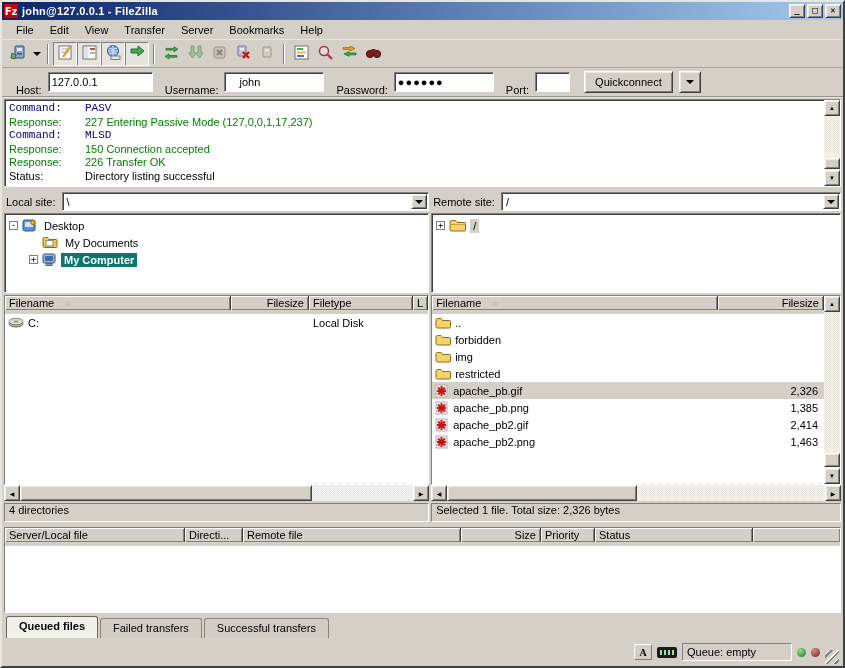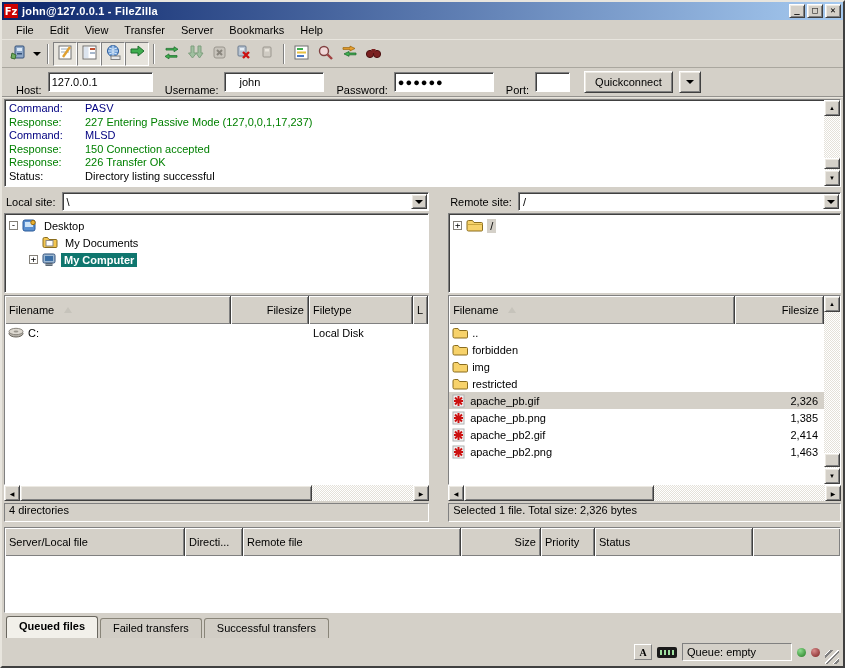--- a/index.html
+++ b/index.html
@@ -41,42 +41,42 @@
   .btn { height:22px; padding:2px 10px; background:#d4d0c8; border:1px solid; border-color:#fff #404040 #404040 #fff;
     box-shadow: inset 1px 1px 0 #ece9e2, inset -1px -1px 0 #808080; font-size:11px; }
   .btn-arrow { width:15px; height:22px; display:flex; align-items:center; justify-content:center; }
 
   
   .logwrap { flex:0 0 88px; margin:1px 2px 0 2px; position:relative; background:#fff;
     border:1px solid; border-color:#808080 #fff #fff #808080; box-shadow: inset 1px 1px 0 #404040; }
   .log { position:absolute; inset:2px 18px 2px 2px; overflow:hidden; line-height:13.5px; }
   .logline { display:flex; white-space:nowrap; }
   .loglabel { width:78px; flex:0 0 78px; padding-left:2px; }
-  .cmd { color:#000080; }
+  .cmd { color:#000080;font-family:Liberation Mono, monospace; }
   .resp { color:#008000; }
   .stat { color:#000; }
 
   
   .vscroll { position:absolute; top:0; right:0; bottom:0; width:16px; background:#f1efe8;
     background-image: repeating-conic-gradient(#fff 0 25%, #e4e1d9 0 50%); background-size:2px 2px; }
   .sbtn { position:absolute; left:0; width:16px; height:16px; background:#d4d0c8;
     border:1px solid; border-color:#fff #404040 #404040 #fff; box-shadow: inset 1px 1px 0 #ece9e2, inset -1px -1px 0 #808080;
     display:flex; align-items:center; justify-content:center; font-size:6px; color:#000; }
   .sthumb { position:absolute; left:0; width:16px; background:#d4d0c8;
     border:1px solid; border-color:#fff #404040 #404040 #fff; box-shadow: inset 1px 1px 0 #ece9e2, inset -1px -1px 0 #808080; }
   .hscroll { height:16px; position:relative; background:#f1efe8;
     background-image: repeating-conic-gradient(#fff 0 25%, #e4e1d9 0 50%); background-size:2px 2px; flex:0 0 16px; }
   .hbtn { position:absolute; top:0; width:16px; height:16px; background:#d4d0c8;
     border:1px solid; border-color:#fff #404040 #404040 #fff; box-shadow: inset 1px 1px 0 #ece9e2, inset -1px -1px 0 #808080;
     display:flex; align-items:center; justify-content:center; font-size:6px; }
   .hthumb { position:absolute; top:0; height:16px; background:#d4d0c8;
     border:1px solid; border-color:#fff #404040 #404040 #fff; box-shadow: inset 1px 1px 0 #ece9e2, inset -1px -1px 0 #808080; }
 
   
-  .panes { flex:0 0 335px; display:flex; padding:4px 2px 0 2px; gap:19px; }
+  .panes { flex:0 0 335px; display:flex; padding:4px 2px 0 2px; gap:2px; }
   .pane { display:flex; flex-direction:column; }
   .pane.local { flex:0 0 420px; }
   .pane.remote { flex:1; }
   .sitebar { height:21px; display:flex; align-items:center; flex:0 0 21px; }
   .sitelabel { padding:0 6px 0 2px; }
   .combo { flex:1; height:19px; background:#fff; border:1px solid; border-color:#808080 #fff #fff #808080;
     box-shadow: inset 1px 1px 0 #404040; display:flex; align-items:center; position:relative; padding-left:4px; }
   .combo .cbtn { position:absolute; right:1px; top:1px; bottom:1px; width:16px; background:#d4d0c8;
     border:1px solid; border-color:#fff #404040 #404040 #fff; box-shadow: inset 1px 1px 0 #ece9e2, inset -1px -1px 0 #808080;
     display:flex; align-items:center; justify-content:center; }
@@ -87,21 +87,21 @@
     font-size:9px; line-height:7px; text-align:center; margin-right:4px; flex:0 0 9px;
     font-family:"DejaVu Sans Mono", monospace; }
   .tlabel { padding:1px 3px; }
   .tlabel.sel { background:#0f766e; color:#fff;font-weight:bold; }
   .tlabel.sel-inactive { background:#d4d0c8; }
   .ticon { margin-right:4px; display:flex; }
 
   .list { flex:1; margin-top:2px; background:#fff; border:1px solid; border-color:#808080 #fff #fff #808080;
     box-shadow: inset 1px 1px 0 #404040; position:relative; display:flex; flex-direction:column; overflow:hidden; }
   .listhdr { display:flex; flex:0 0 18px; background:#d4d0c8; }
-  .hcell { height:28px; padding:2px 4px; background:#d4d0c8; border-right:1px solid #404040;
+  .hcell { height:14px; padding:2px 4px; background:#d4d0c8; border-right:1px solid #404040;
     box-shadow: inset 1px 1px 0 #fff, inset -1px -1px 0 #808080; display:flex; align-items:center; overflow:hidden; white-space:nowrap; }
   .hcell .sorttri { width:0; height:0; border-left:4px solid transparent; border-right:4px solid transparent;
     border-bottom:6px solid #c6c3bb; margin-left:10px; }
   .listbody { flex:1; overflow:hidden; background:#fff; }
   .lrow { height:17px; display:flex; align-items:center; white-space:nowrap; }
   .lrow.sel { background:#d4d0c8; }
   .fcell { display:flex; align-items:center; padding-left:3px; overflow:hidden; }
   .fcell .ficon { margin-right:4px; display:flex; flex:0 0 auto; }
   .num { text-align:right; padding-right:6px; }
   .panestatus { flex:0 0 19px; margin-top:2px; border:1px solid; border-color:#808080 #fff #fff #808080;

